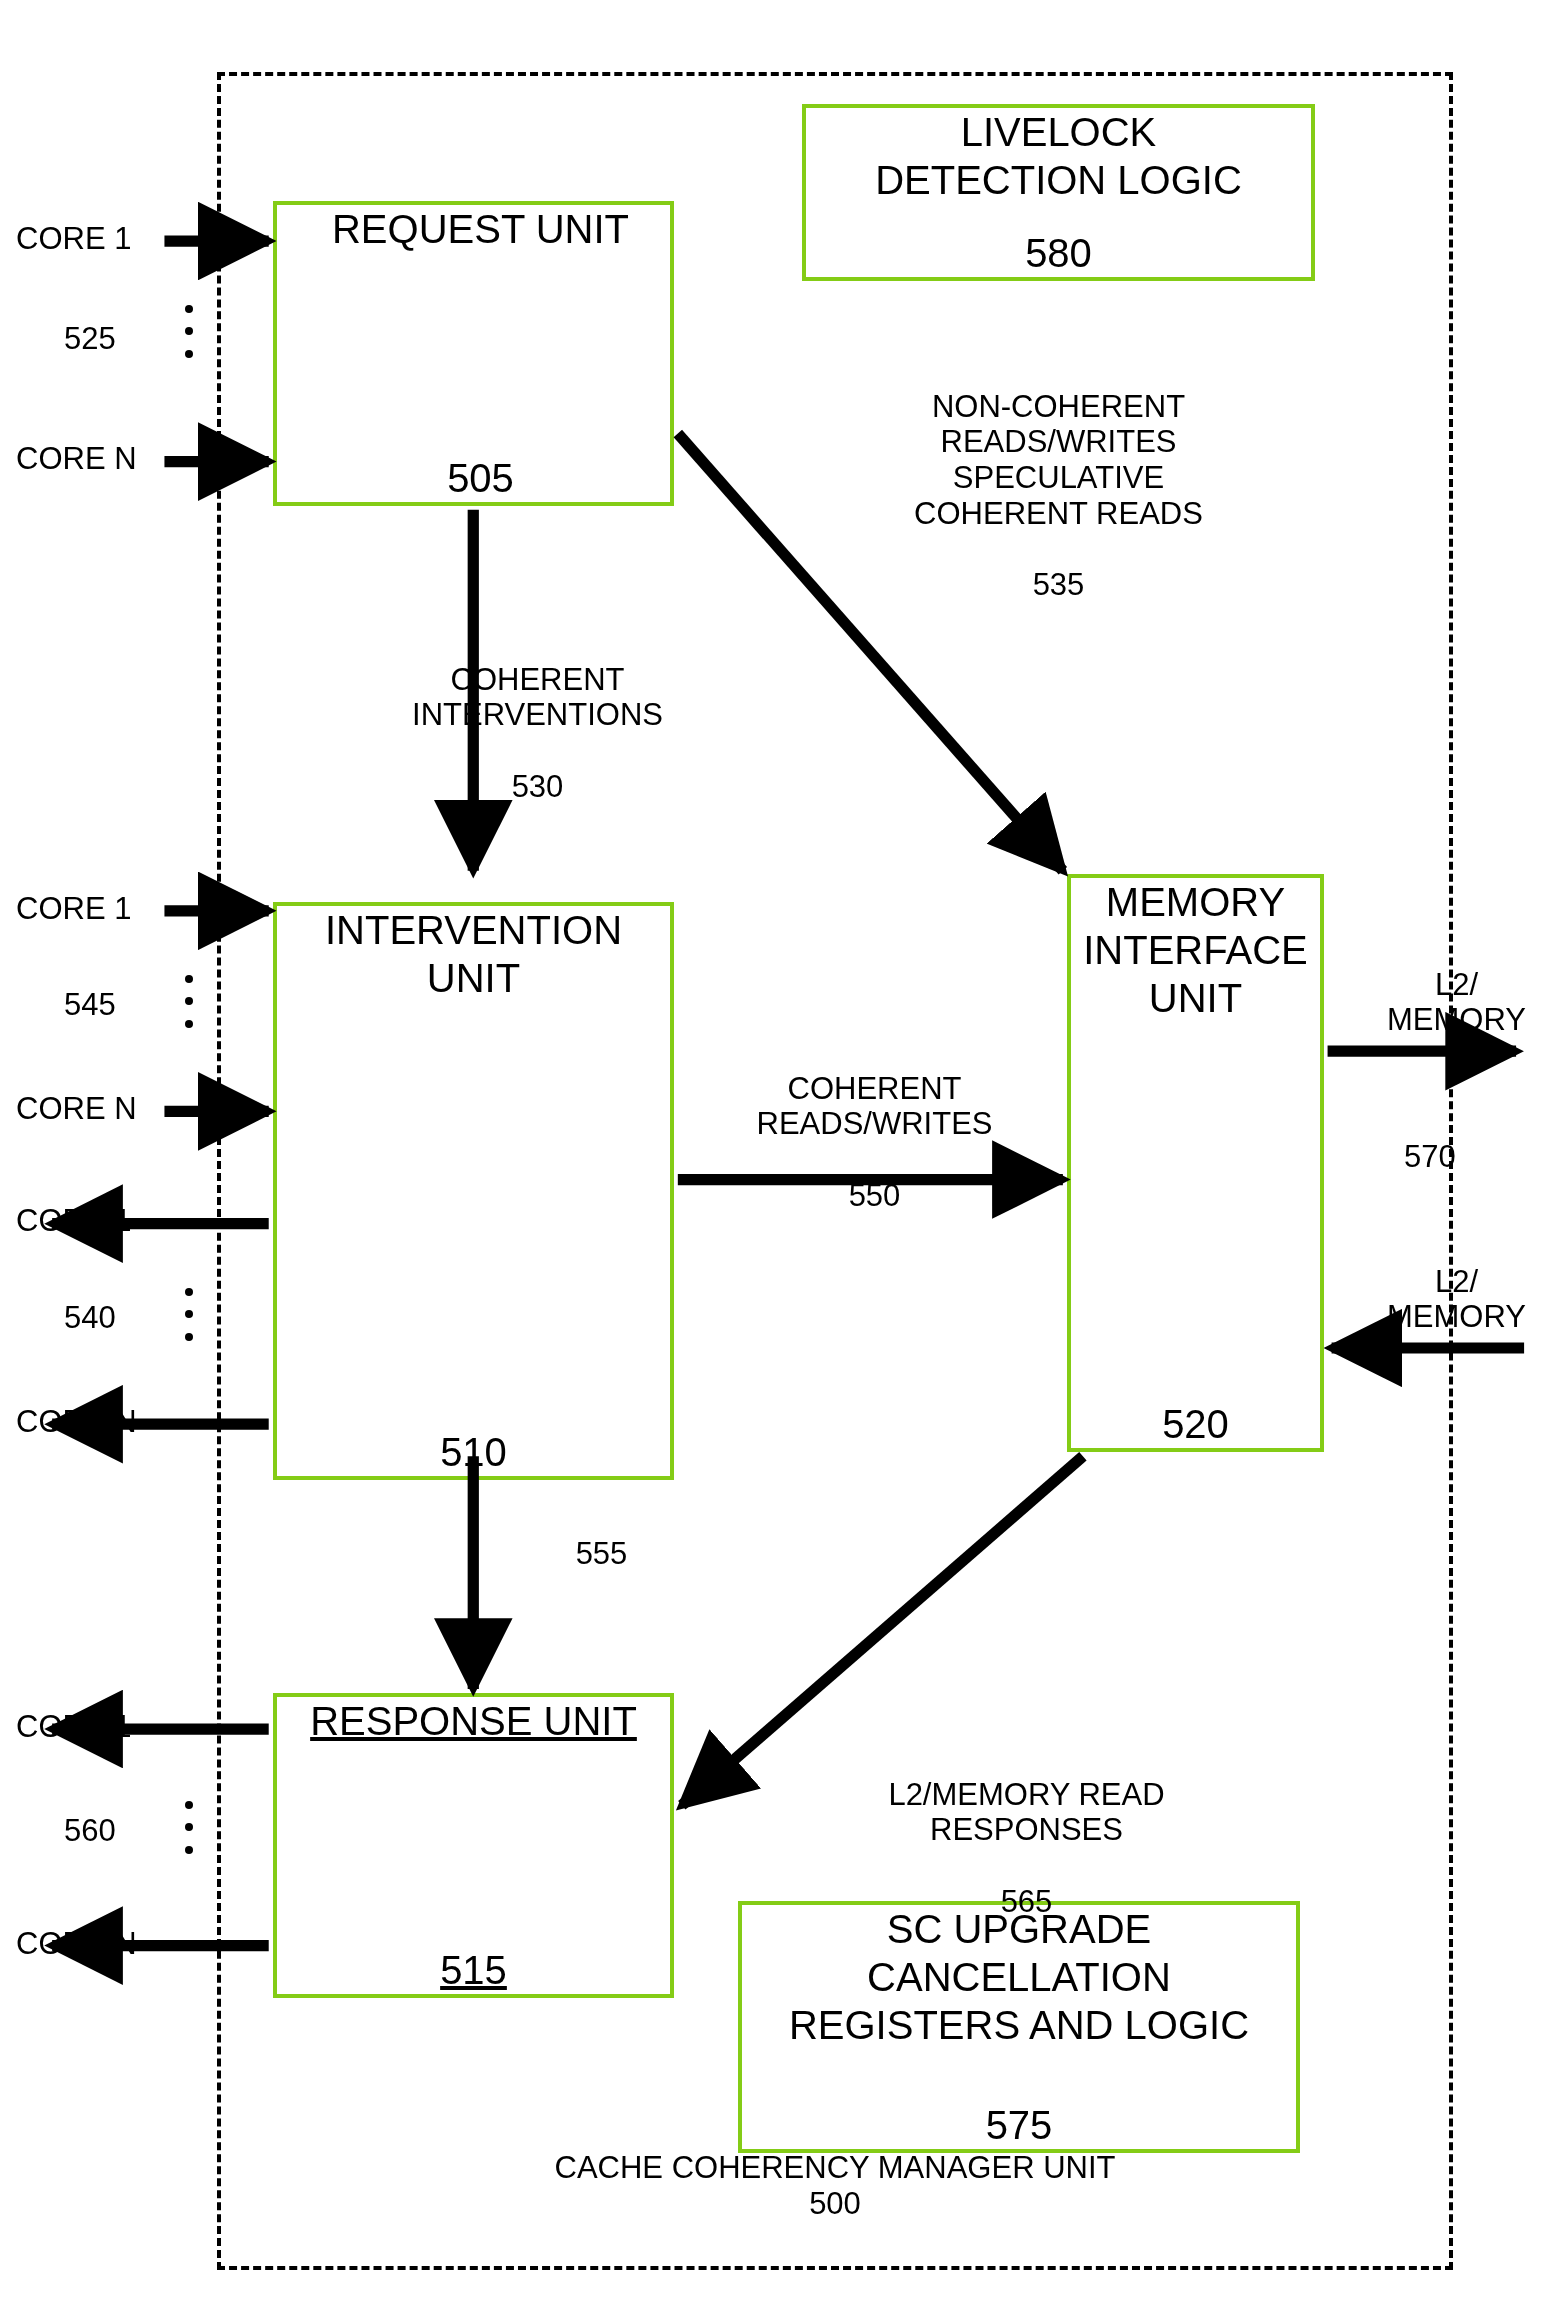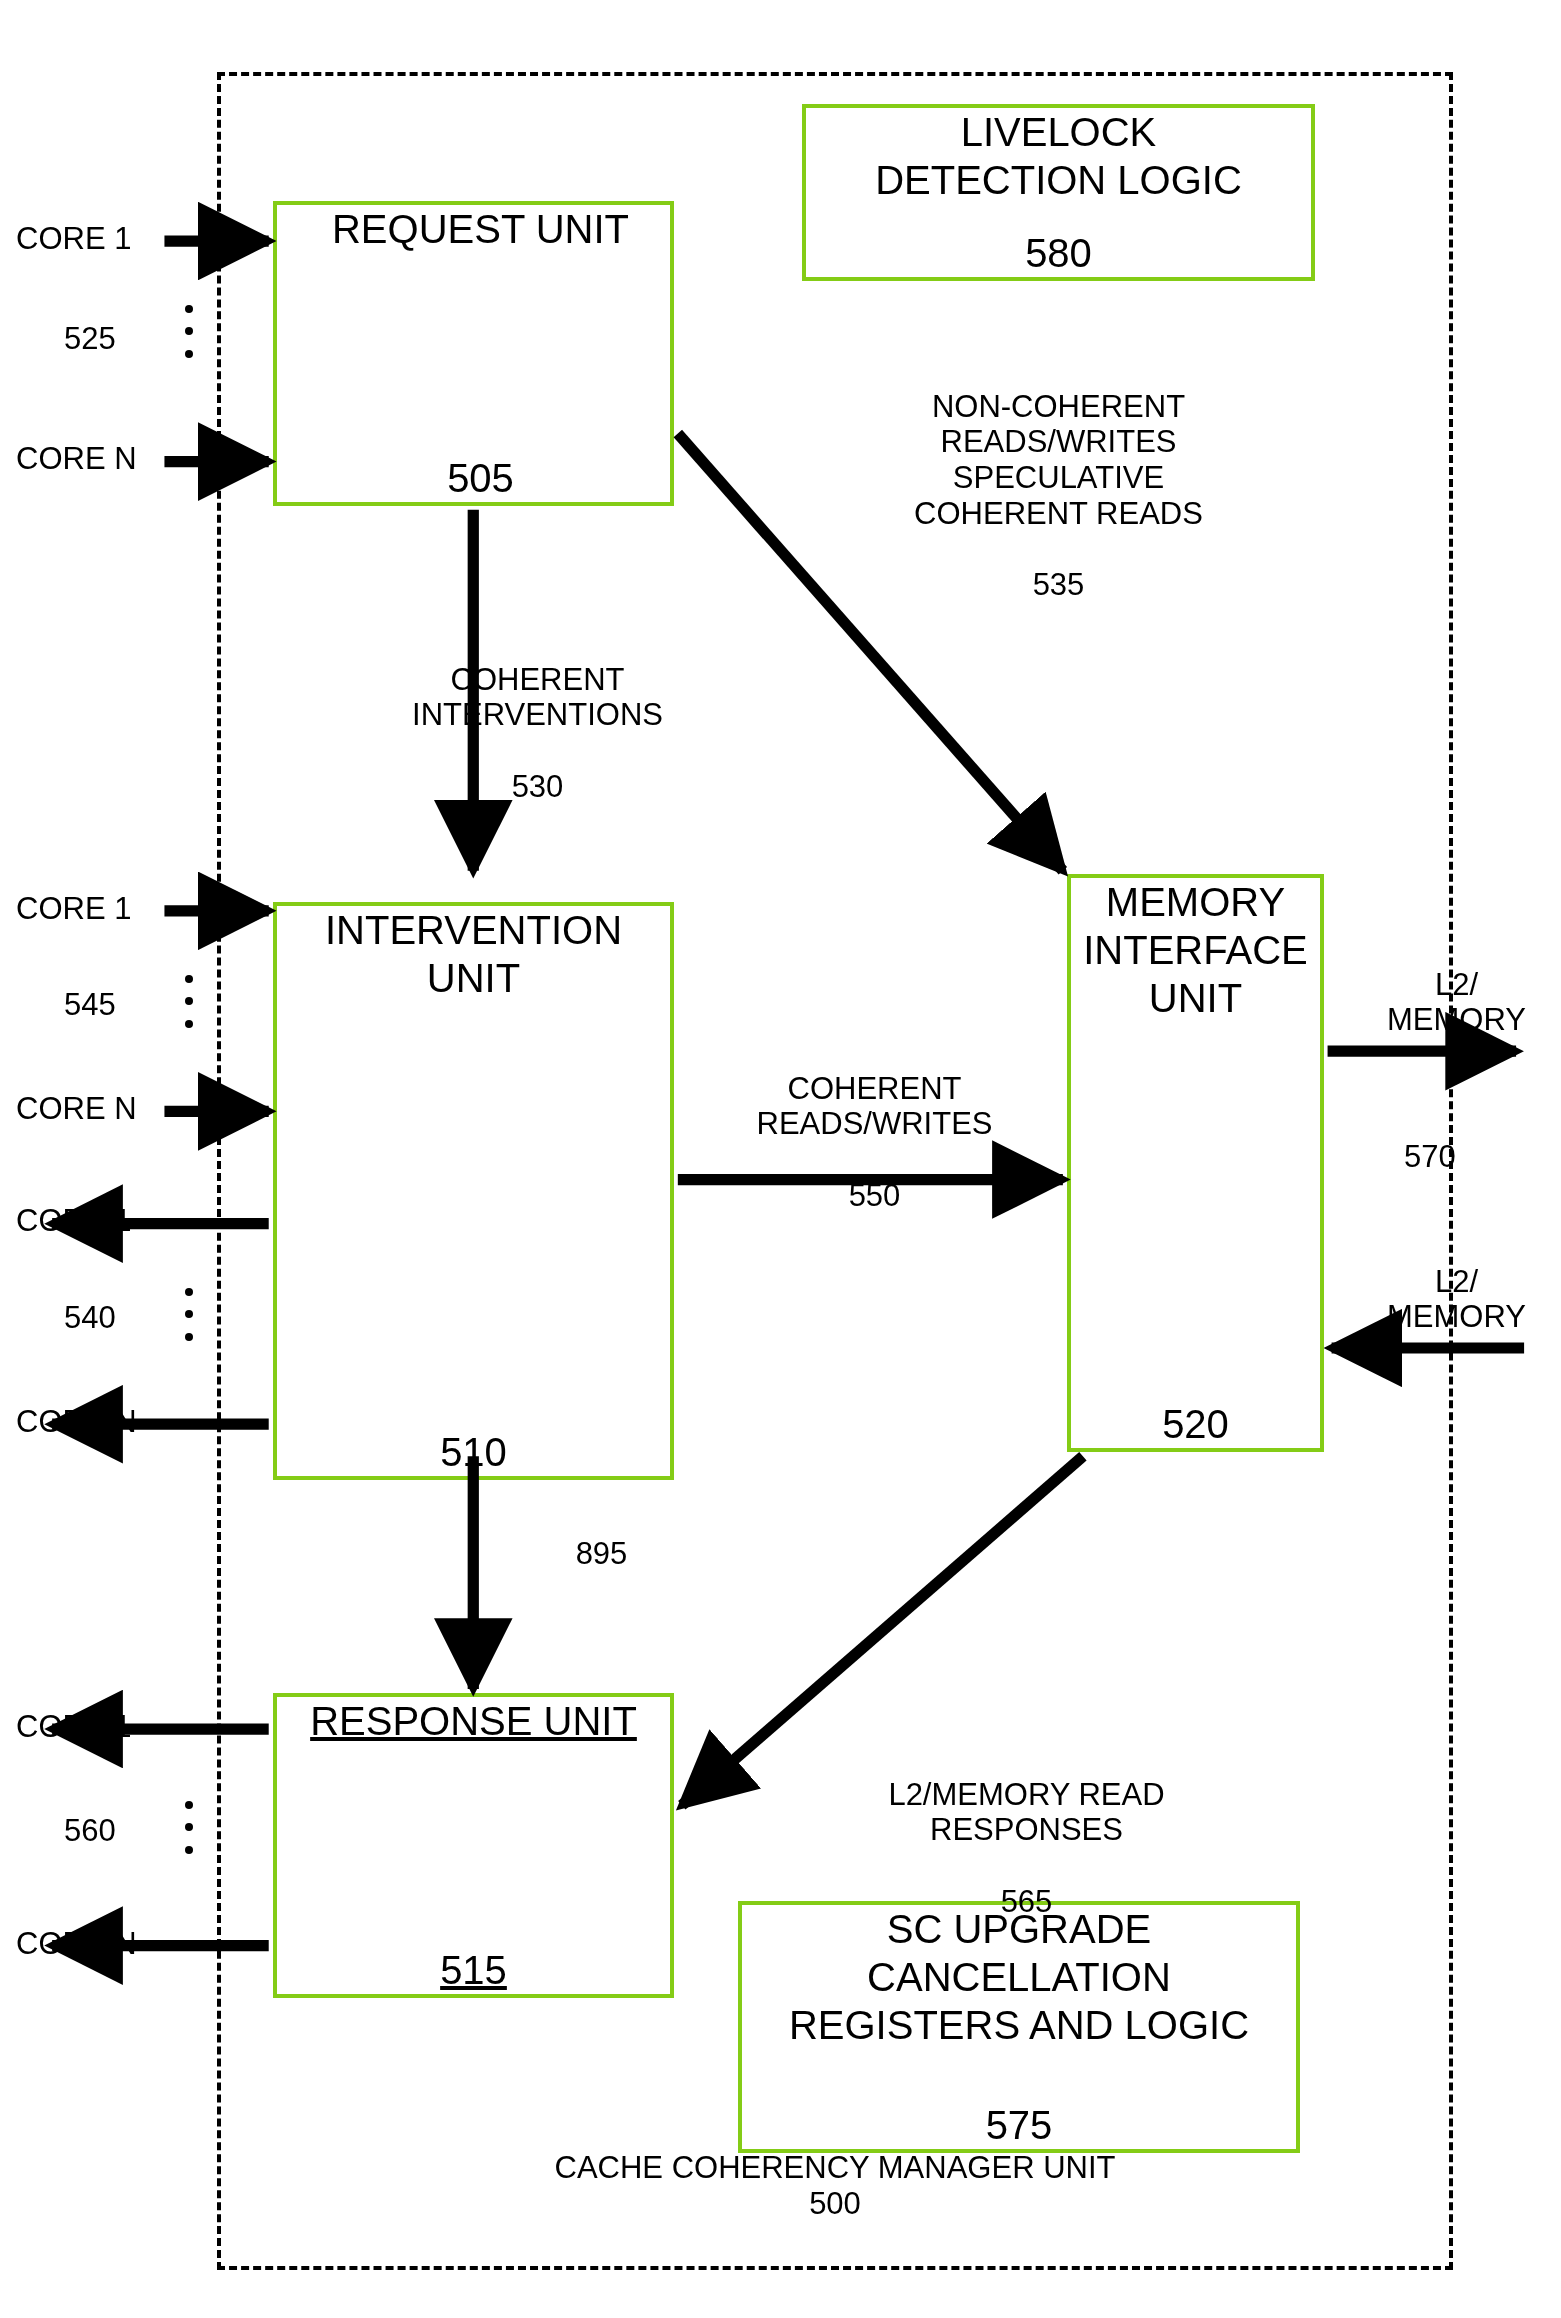--- a/index.html
+++ b/index.html
@@ -79,21 +79,21 @@
     <span>535</span>
   </div>
 
   <div class="label" style="left:706px; top:1035px; width:337px; white-space:pre-line;">
     <span>COHERENT
 READS/WRITES</span>
     <span>550</span>
   </div>
 
   <div class="label" style="left:393px; top:1500px; width:417px; white-space:pre-line;">
-    <span>895</span>
+    <span>555</span>
   </div>
 
   <div class="label" style="left:802px; top:1741px; width:449px; white-space:pre-line;">
     <span>L2/MEMORY READ
 RESPONSES</span>
     <span>565</span>
   </div>
 
   <div class="label left" style="left:16px; top:221px;">CORE 1</div>
   <div class="label left" style="left:16px; top:441px;">CORE N</div>

